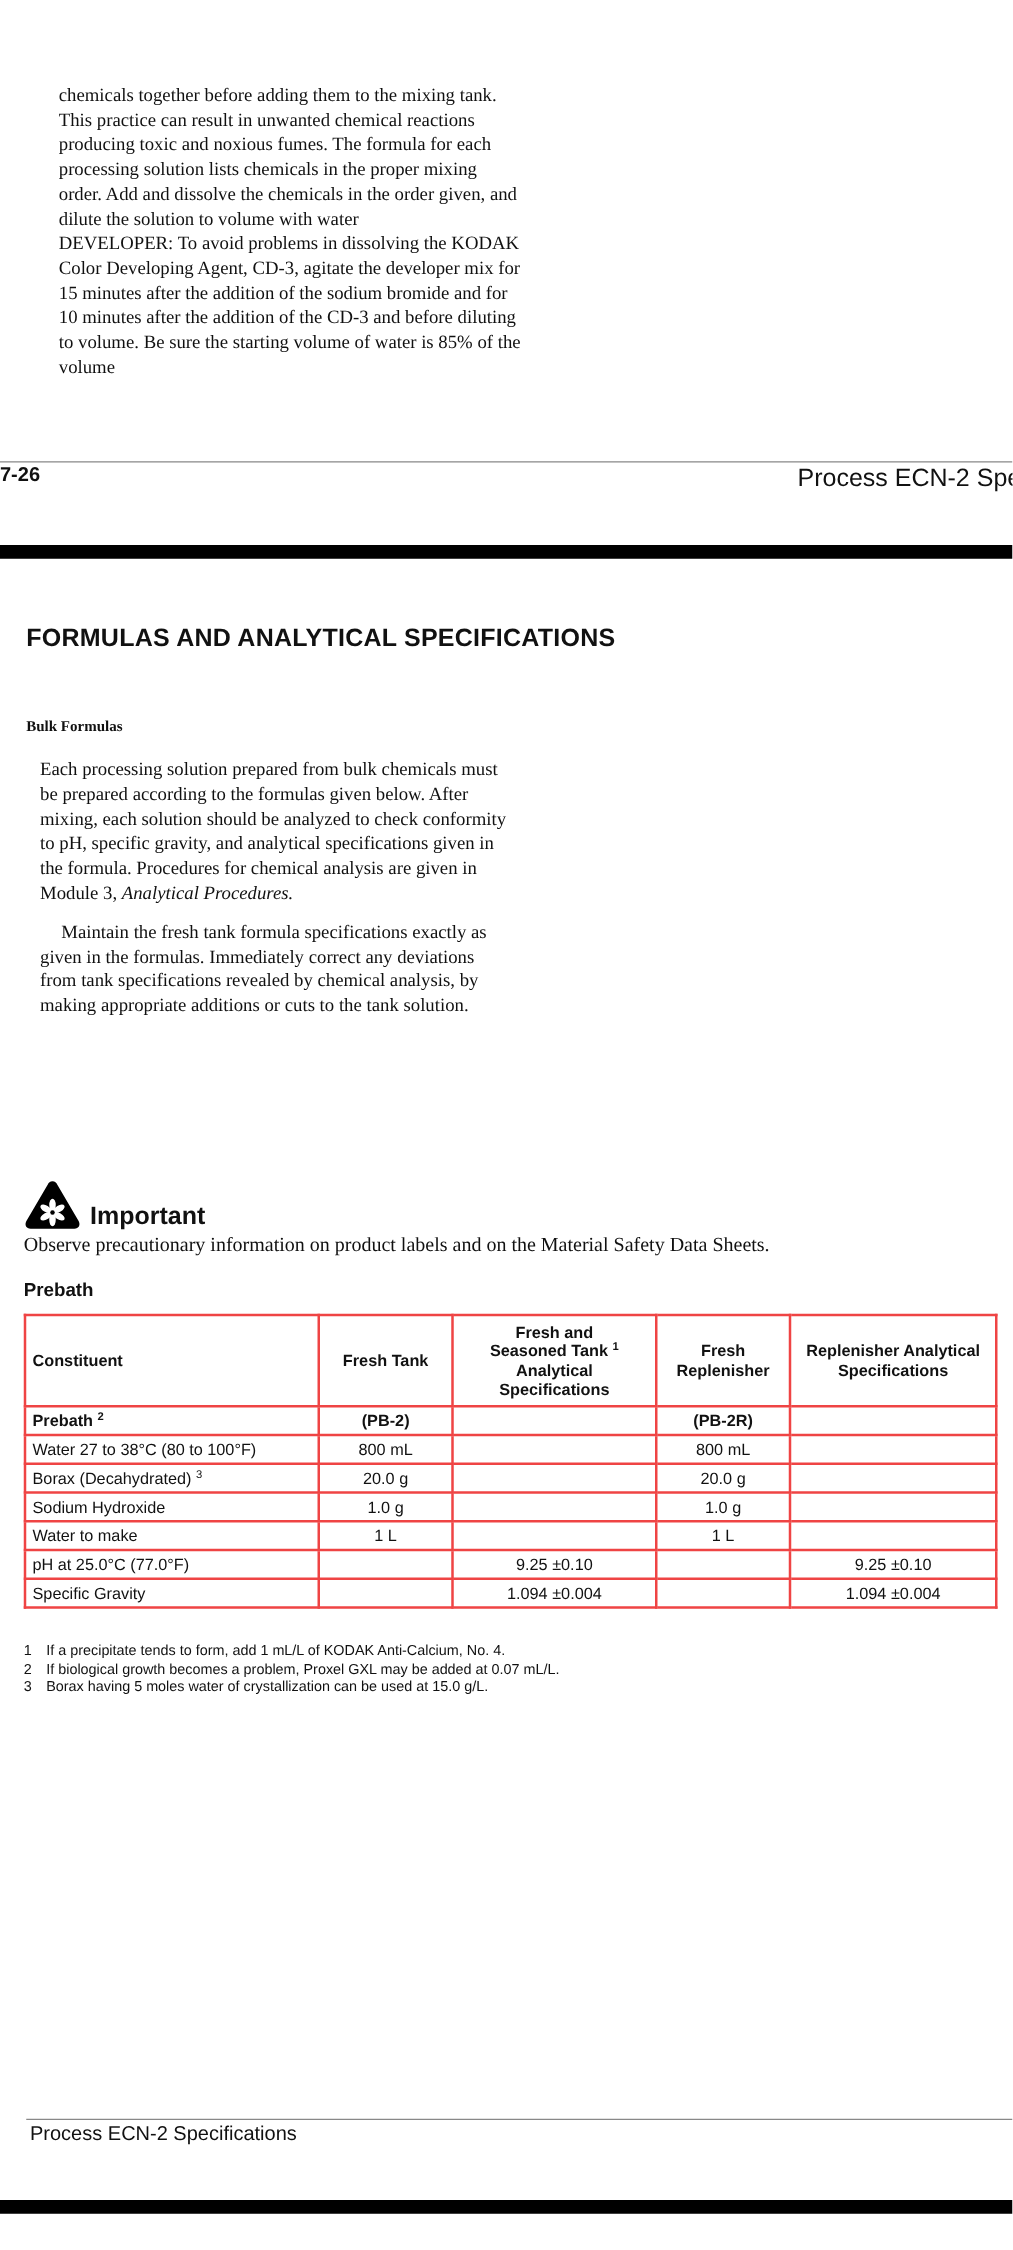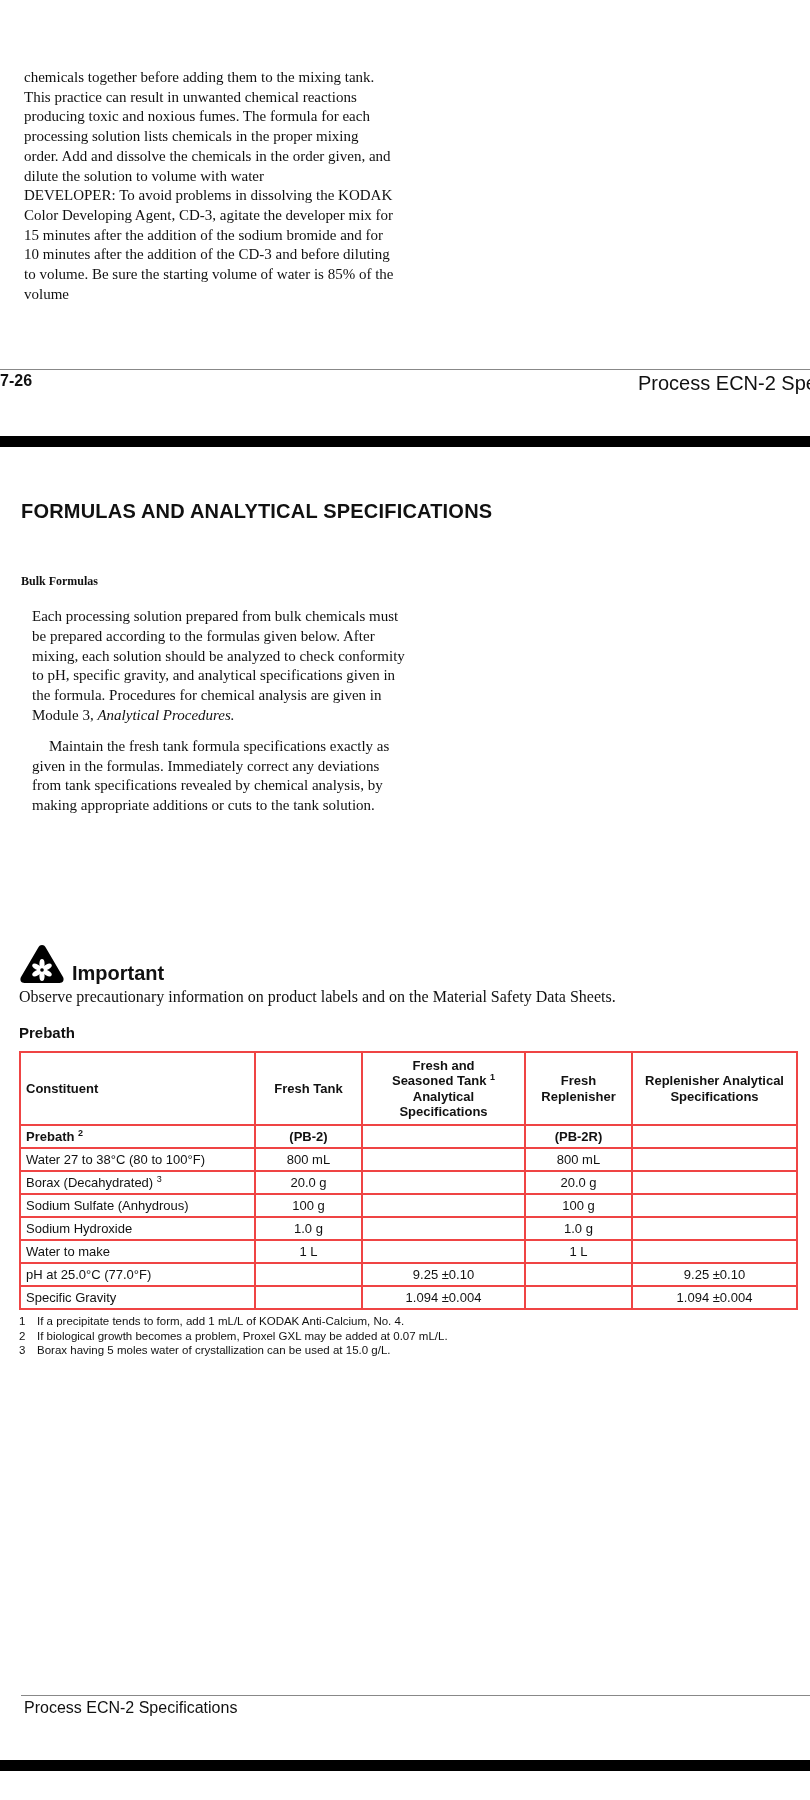--- a/index.html
+++ b/index.html
@@ -1,20 +1,20 @@
 <!DOCTYPE html>
 <html><head>
 <meta charset="utf-8">
 <style>
   html, body { margin: 0; padding: 0; background: #ffffff; }
   body { width: 810px; height: 1800px; position: relative; overflow: hidden; color: #111; }
   .serif { font-family: "Liberation Serif", "DejaVu Serif", serif; }
   .sans { font-family: "Liberation Sans", "DejaVu Sans", sans-serif; }
 
-  #top-text { position: absolute; left: 24px; top: 68px; width: 370px; font-size: 15px; line-height: 19.7px; }
+  #top-text { position: absolute; left: 47px; top: 68px; width: 370px; font-size: 15px; line-height: 19.7px; }
   #top-text p { margin: 0; }
 
   .rule { position: absolute; left: 0; width: 810px; height: 1px; background: #888; }
   #rule-top { top: 369px; }
   #page-num { position: absolute; left: 0; top: 372px; font-size: 16px; font-weight: bold; }
   #running-head-right { position: absolute; left: 638px; top: 372px; font-size: 20px; white-space: nowrap; }
   .black-bar { position: absolute; left: 0; width: 810px; height: 11px; background: #000; }
   #bar-1 { top: 436px; }
 
   #section-title { position: absolute; left: 21px; top: 500px; font-size: 20px; font-weight: bold; letter-spacing: 0.2px; }
@@ -126,27 +126,20 @@
         <td class="c"><span></span></td>
       </tr>
       <tr>
         <td><span>Borax (Decahydrated)</span> <sup>3</sup></td>
         <td class="c"><span>20.0 g</span></td>
         <td class="c"><span></span></td>
         <td class="c"><span>20.0 g</span></td>
         <td class="c"><span></span></td>
       </tr>
       <tr>
-        <td><span>Sodium Sulfate (Anhydrous)</span></td>
-        <td class="c"><span>100 g</span></td>
-        <td class="c"><span></span></td>
-        <td class="c"><span>100 g</span></td>
-        <td class="c"><span></span></td>
-      </tr>
-      <tr>
         <td><span>Sodium Hydroxide</span></td>
         <td class="c"><span>1.0 g</span></td>
         <td class="c"><span></span></td>
         <td class="c"><span>1.0 g</span></td>
         <td class="c"><span></span></td>
       </tr>
       <tr>
         <td><span>Water to make</span></td>
         <td class="c"><span>1 L</span></td>
         <td class="c"><span></span></td>

